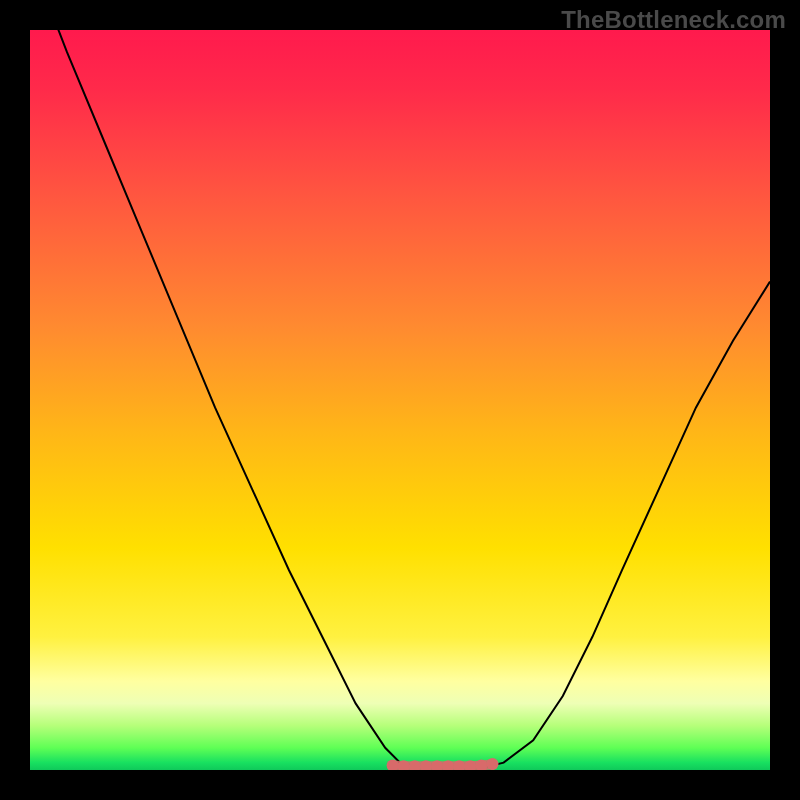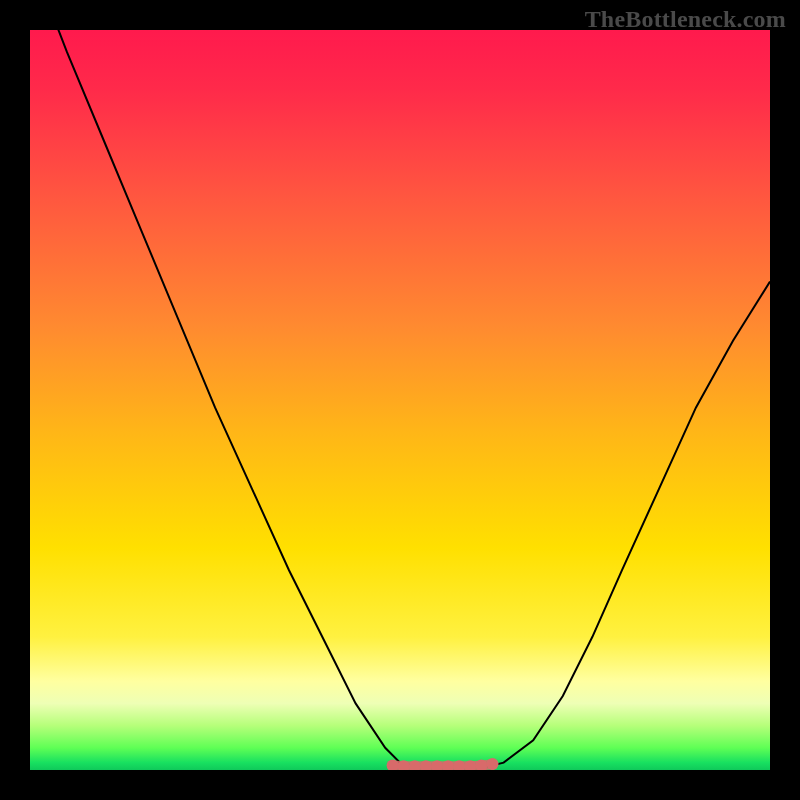--- a/index.html
+++ b/index.html
@@ -11,21 +11,20 @@
     overflow: hidden;
     font-family: Arial, Helvetica, sans-serif;
   }
   .frame {
     position: absolute;
     left: 0;
     top: 0;
     width: 800px;
     height: 800px;
     background: #000;
-    font-family: Liberation Serif, serif;
   }
   .plot {
     position: absolute;
     left: 30px;
     top: 30px;
     width: 740px;
     height: 740px;
     
     background: linear-gradient(
       to bottom,

